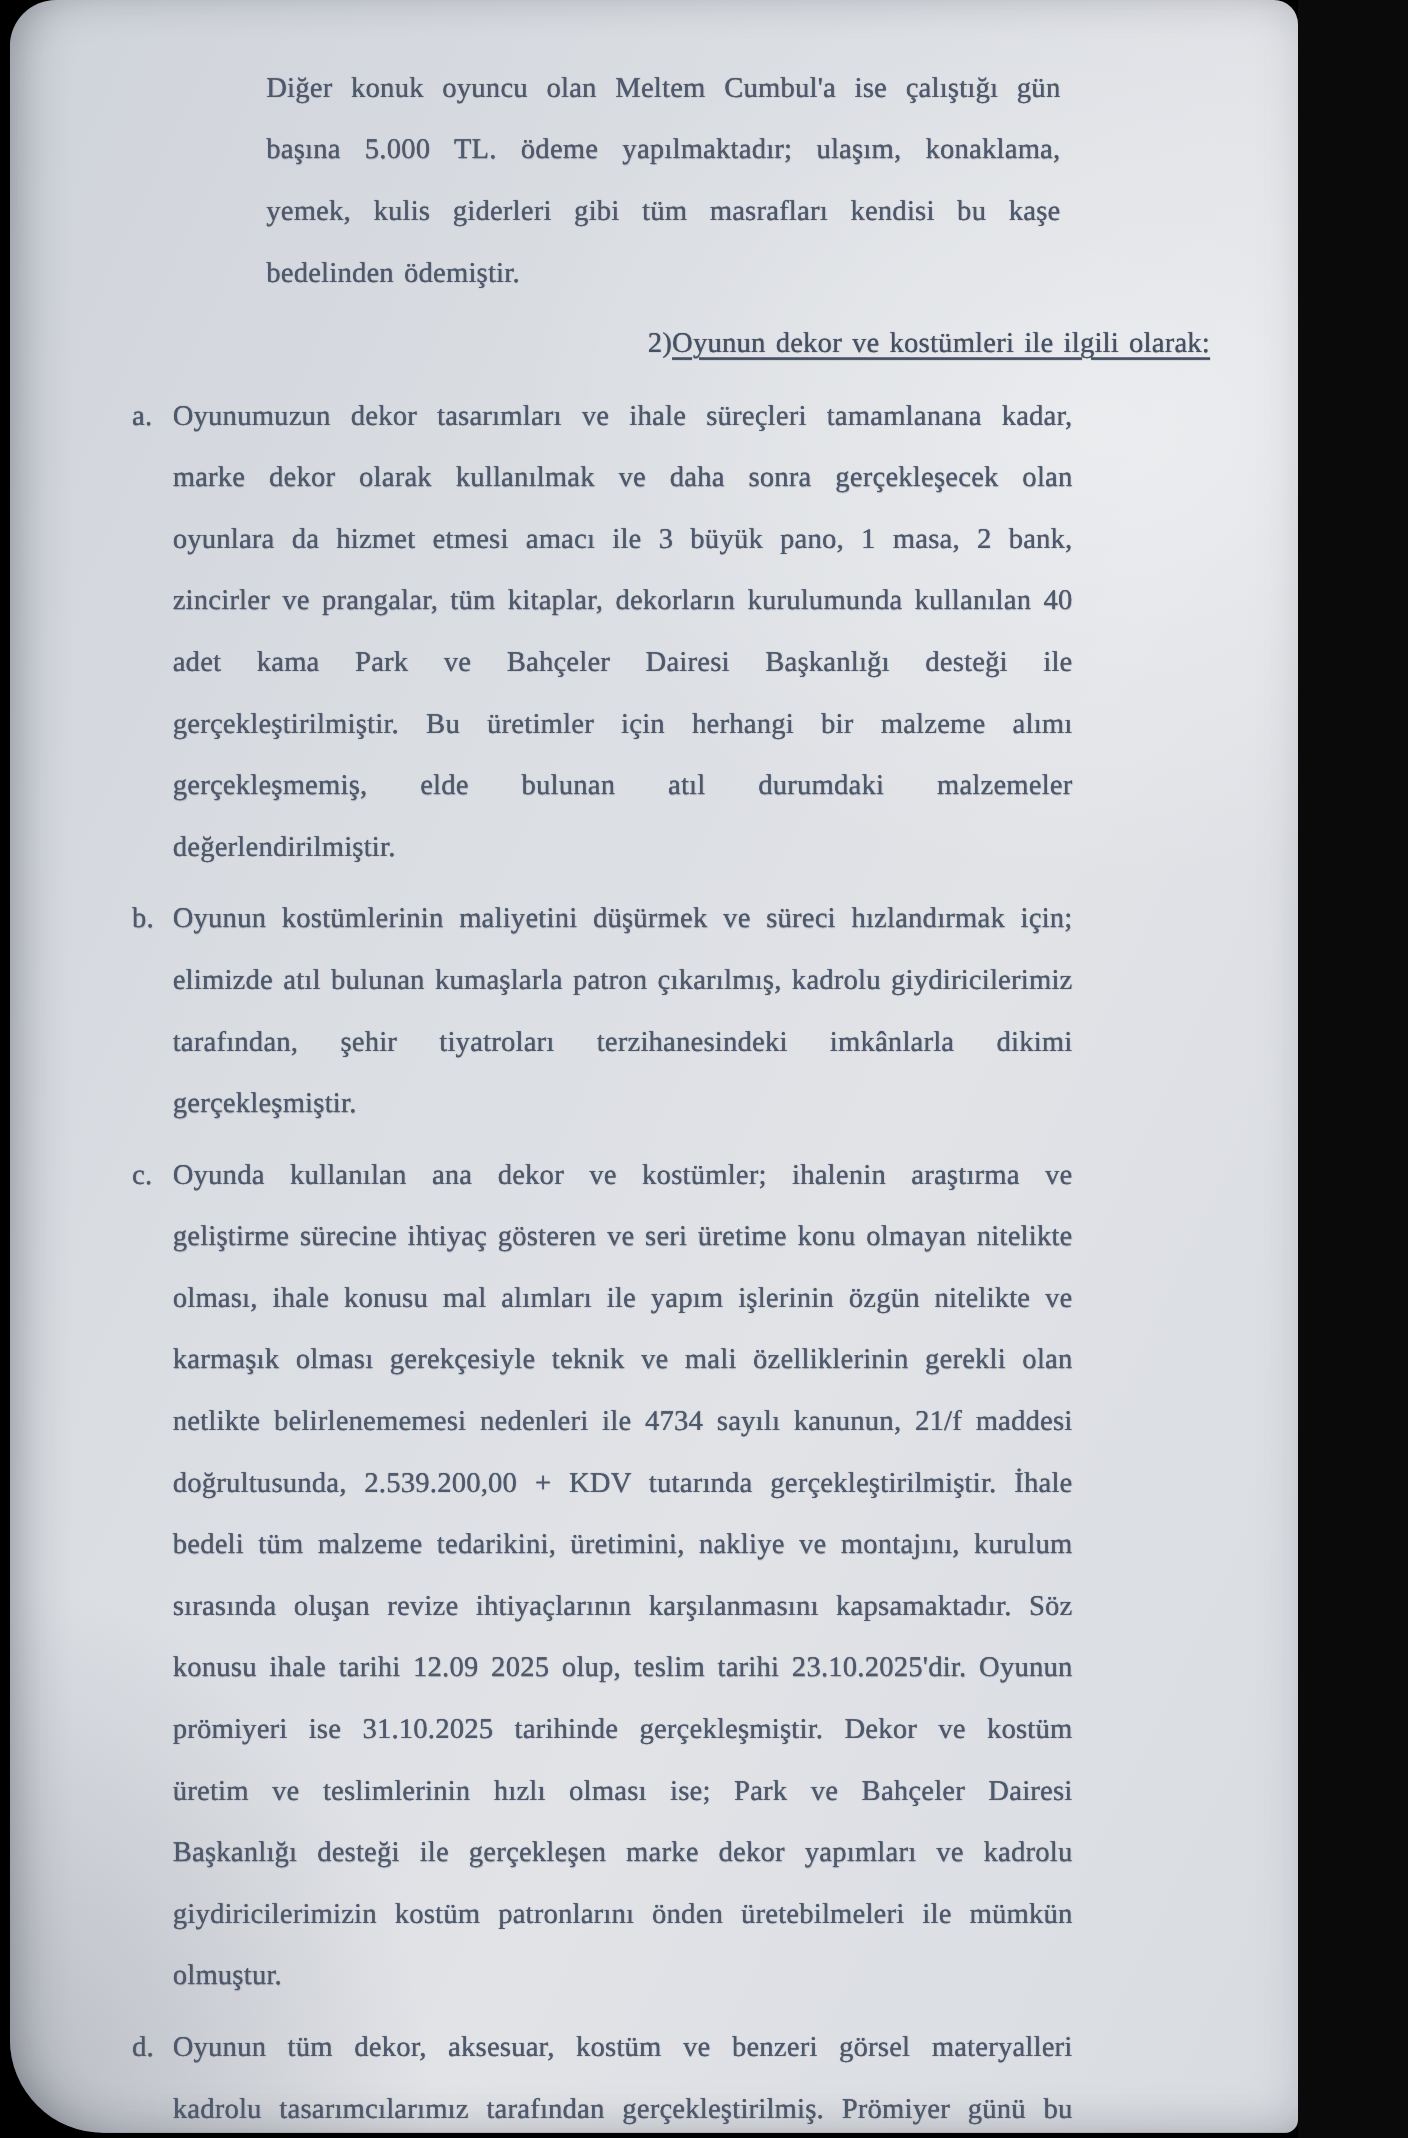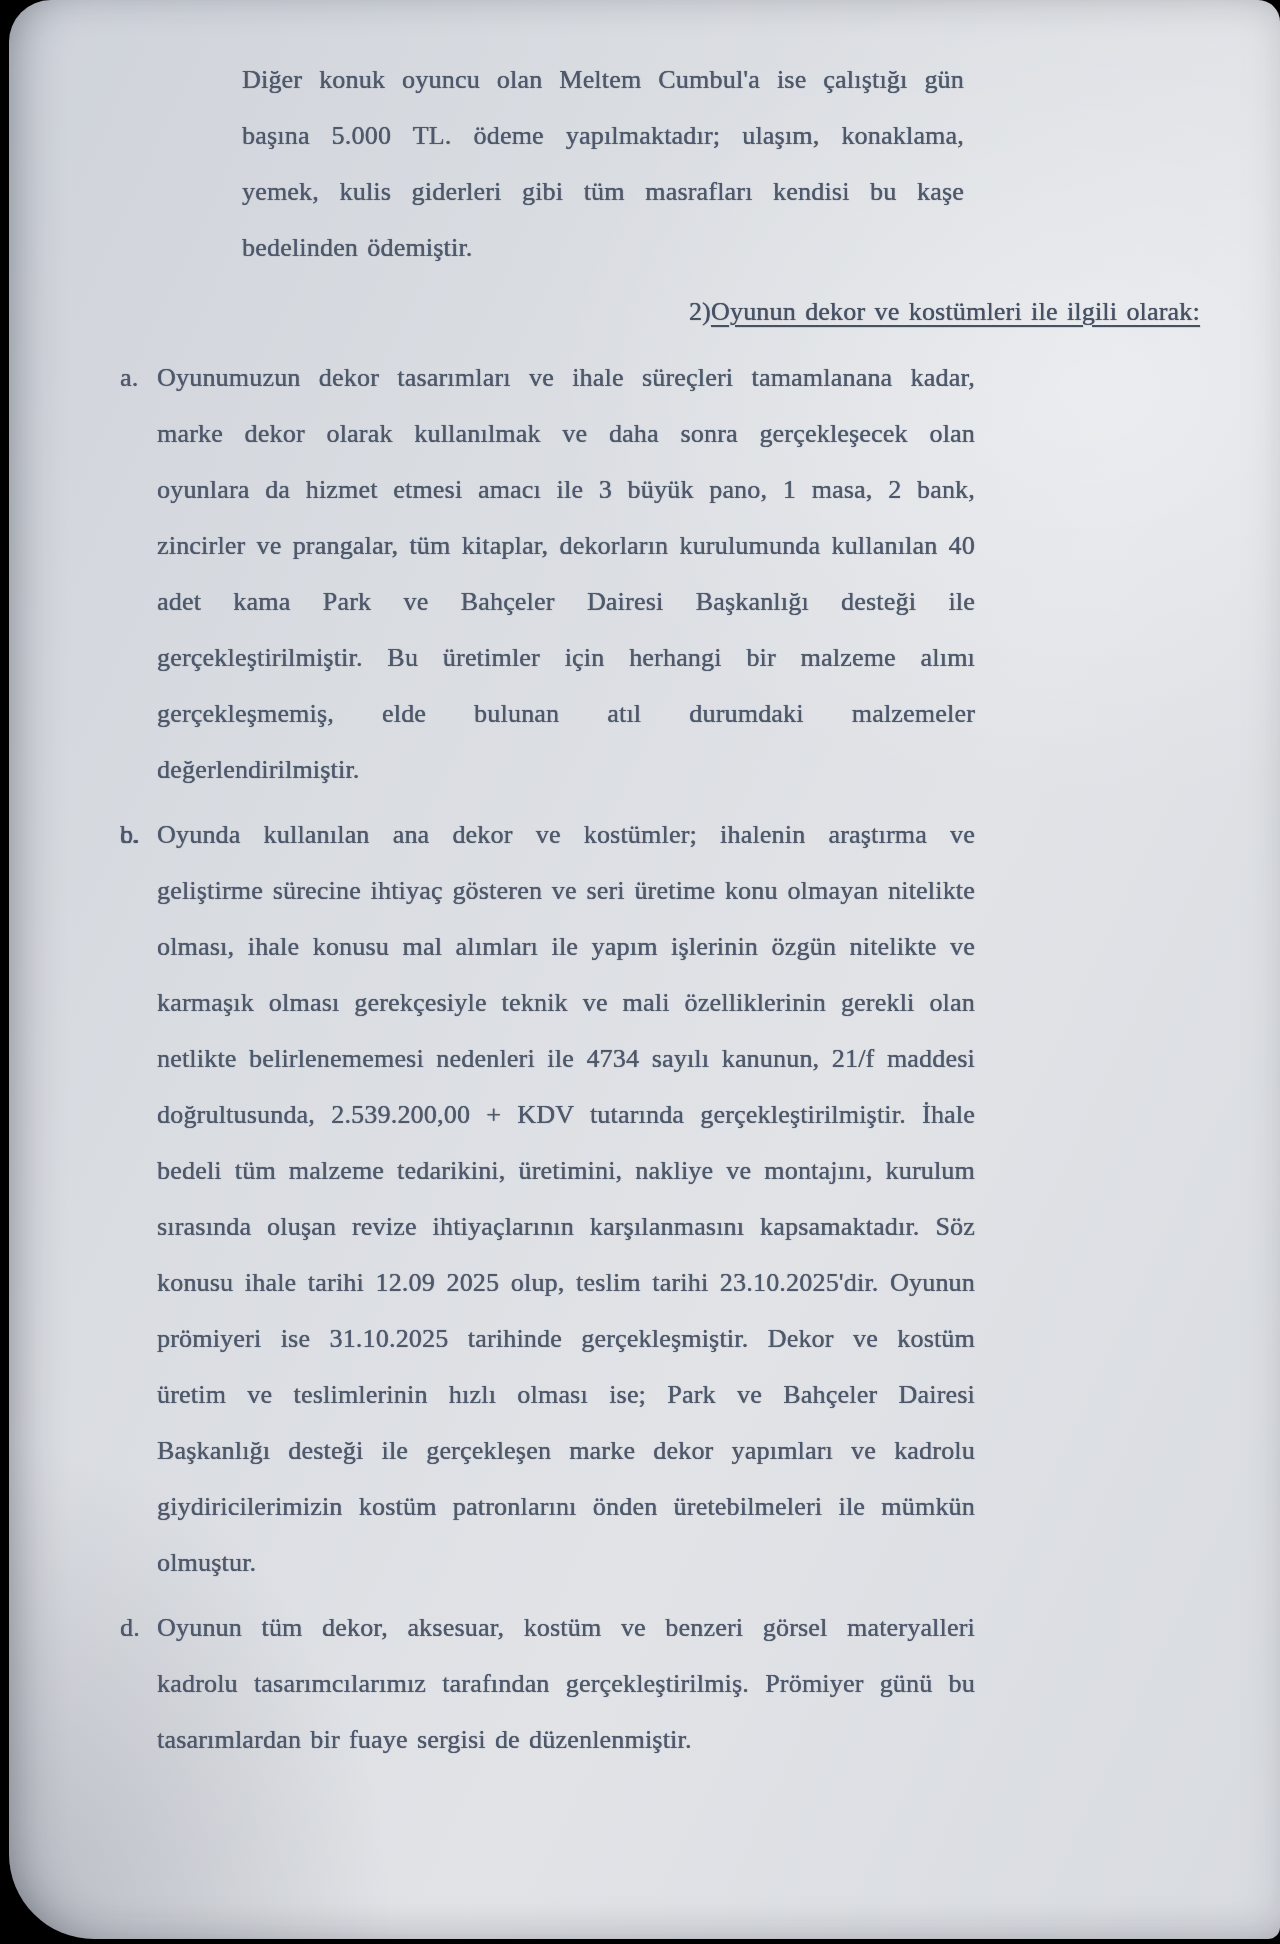--- a/index.html
+++ b/index.html
@@ -7,21 +7,21 @@
     margin: 0;
     padding: 0;
     background: #0a0a0a;
     width: 1280px;
     height: 1944px;
     overflow: hidden;
     font-family: "Liberation Serif", "DejaVu Serif", serif;
   }
   .photo-frame {
     position: relative;
-    width: 1280px;
+    width: 1180px;
     height: 1944px;
     background: #000;
   }
   .paper {
     position: absolute;
     top: 0;
     right: 0;
     bottom: 5px;
     left: 9px;
     background:
@@ -92,20 +92,21 @@
       <span class="heading-num">2)</span><span class="heading-title">Oyunun dekor ve kostümleri ile ilgili olarak:</span>
     </div>
 
     <div class="item">
       <span class="marker">a.</span>
       <span>Oyunumuzun dekor tasarımları ve ihale süreçleri tamamlanana kadar, marke dekor olarak kullanılmak ve daha sonra gerçekleşecek olan oyunlara da hizmet etmesi amacı ile 3 büyük pano, 1 masa, 2 bank, zincirler ve prangalar, tüm kitaplar, dekorların kurulumunda kullanılan 40 adet kama Park ve Bahçeler Dairesi Başkanlığı desteği ile gerçekleştirilmiştir. Bu üretimler için herhangi bir malzeme alımı gerçekleşmemiş, elde bulunan atıl durumdaki malzemeler değerlendirilmiştir.</span>
     </div>
 
     <div class="item">
       <span class="marker">b.</span>
+      <span>Oyunun kostümlerinin maliyetini düşürmek ve süreci hızlandırmak için; elimizde atıl bulunan kumaşlarla patron çıkarılmış, kadrolu giydiricilerimiz tarafından, şehir tiyatroları terzihanesindeki imkânlarla dikimi gerçekleşmiştir.</span>
     </div>
 
     <div class="item">
       <span class="marker">c.</span>
       <span>Oyunda kullanılan ana dekor ve kostümler; ihalenin araştırma ve geliştirme sürecine ihtiyaç gösteren ve seri üretime konu olmayan nitelikte olması, ihale konusu mal alımları ile yapım işlerinin özgün nitelikte ve karmaşık olması gerekçesiyle teknik ve mali özelliklerinin gerekli olan netlikte belirlenememesi nedenleri ile 4734 sayılı kanunun, 21/f maddesi doğrultusunda, 2.539.200,00 + KDV tutarında gerçekleştirilmiştir. İhale bedeli tüm malzeme tedarikini, üretimini, nakliye ve montajını, kurulum sırasında oluşan revize ihtiyaçlarının karşılanmasını kapsamaktadır. Söz konusu ihale tarihi 12.09 2025 olup, teslim tarihi 23.10.2025'dir. Oyunun prömiyeri ise 31.10.2025 tarihinde gerçekleşmiştir. Dekor ve kostüm üretim ve teslimlerinin hızlı olması ise; Park ve Bahçeler Dairesi Başkanlığı desteği ile gerçekleşen marke dekor yapımları ve kadrolu giydiricilerimizin kostüm patronlarını önden üretebilmeleri ile mümkün olmuştur.</span>
     </div>
 
     <div class="item">
       <span class="marker">d.</span>
       <span>Oyunun tüm dekor, aksesuar, kostüm ve benzeri görsel materyalleri kadrolu tasarımcılarımız tarafından gerçekleştirilmiş. Prömiyer günü bu tasarımlardan bir fuaye sergisi de düzenlenmiştir.</span>

